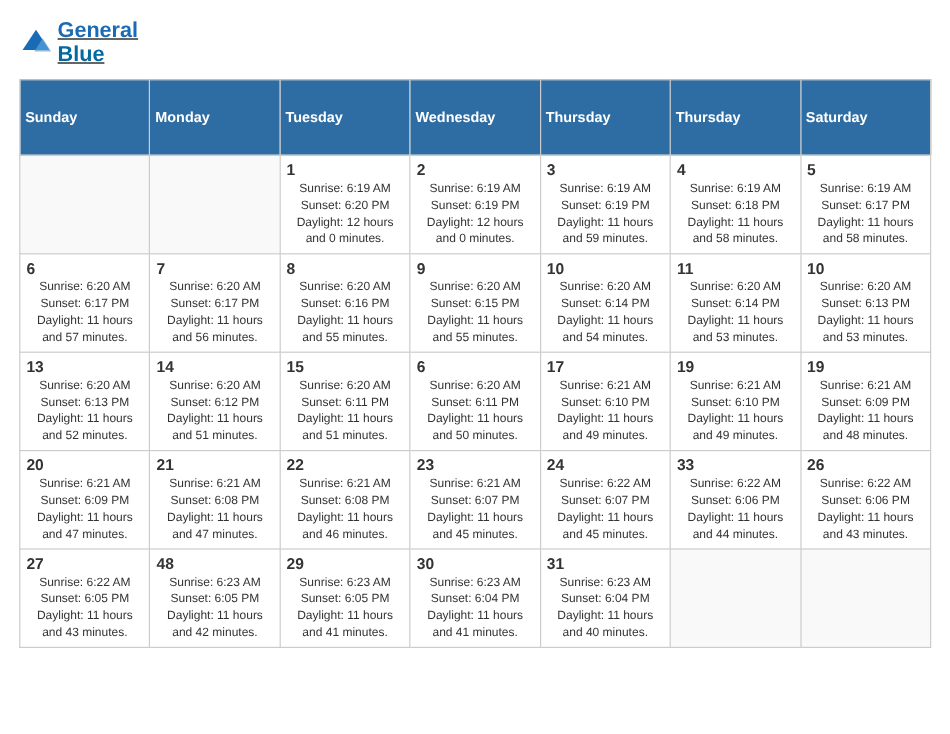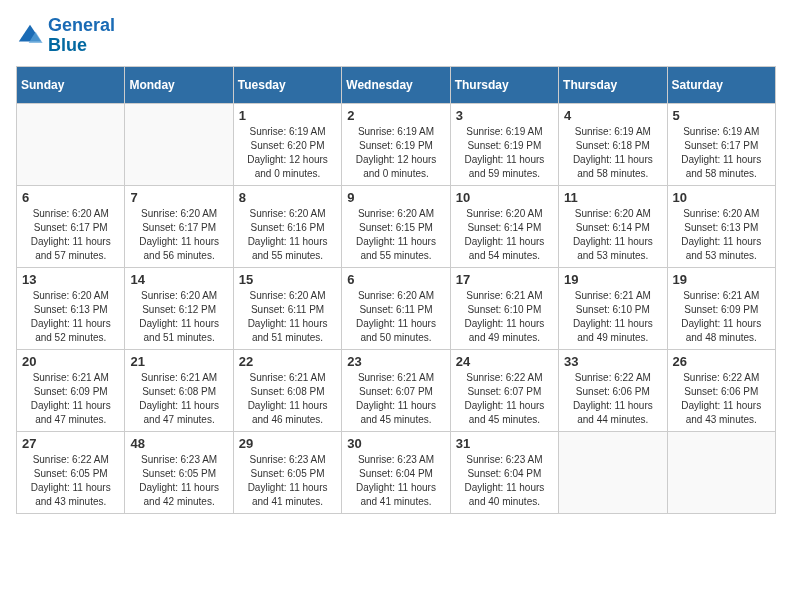--- a/index.html
+++ b/index.html
@@ -8,20 +8,21 @@
       background: #fff;
       width: 792px;
       min-height: 612px;
       padding: 16px;
     }
     .header {
       display: flex;
       justify-content: space-between;
       align-items: flex-start;
       margin-bottom: 10px;
+      text-decoration: underline;
     }
     .logo {
       display: flex;
       align-items: center;
       gap: 4px;
     }
     .logo-text {
       font-size: 18px;
       font-weight: bold;
       color: #333;
@@ -49,21 +50,21 @@
     .calendar {
       width: 100%;
       border-collapse: collapse;
       border: 1px solid #ccc;
     }
     .calendar th {
       background: #2e6da4;
       color: #fff;
       font-size: 12px;
       font-weight: bold;
-      padding: 11px 4px;
+      padding: 24px 4px;
       text-align: left;
       border: 1px solid #ccc;
     }
     .calendar td {
       vertical-align: top;
       border: 1px solid #ccc;
       padding: 4px 5px;
       width: 108px;
       min-height: 80px;
       font-size: 10px;

